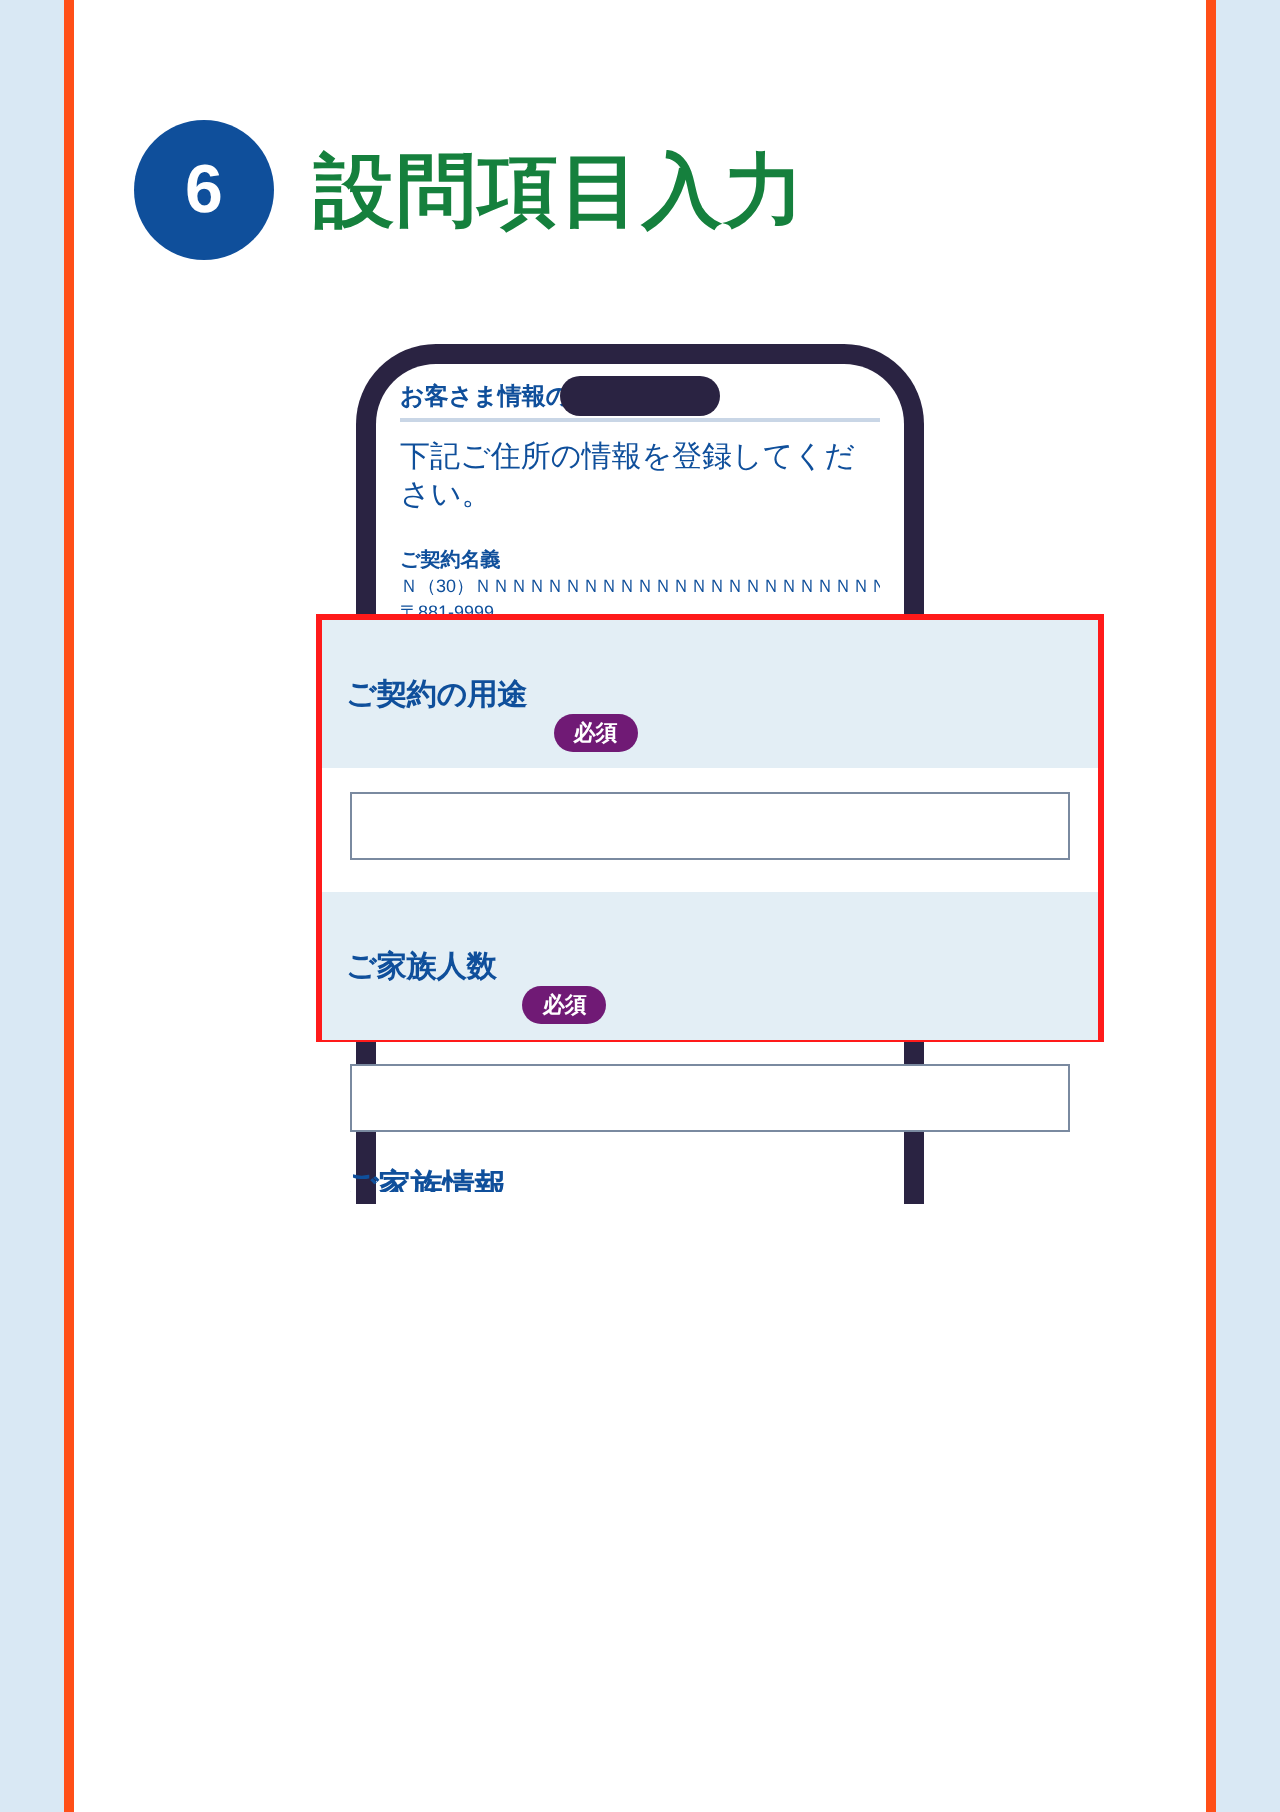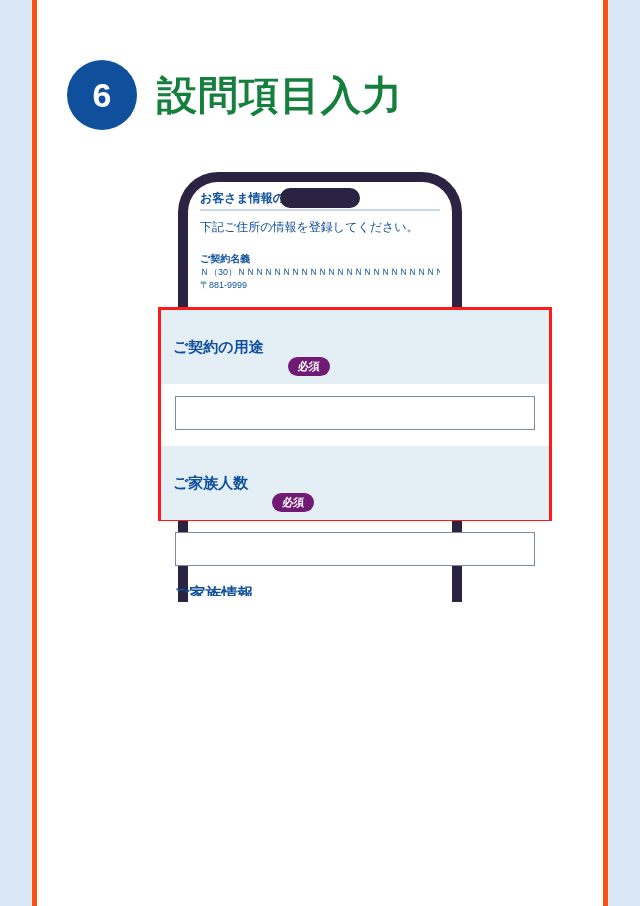--- a/index.html
+++ b/index.html
@@ -110,21 +110,21 @@
     font-weight: 700;
     color: #0f4f9b;
     margin-bottom: 2px;
   }
   .scr-hr {
     border: none;
     border-top: 2px solid #c9d6e6;
     margin: 2px 0 8px 0;
   }
   .scr-sub {
-    font-size: 12px;
+    font-size: 15px;
     color: #0f4f9b;
     margin-bottom: 8px;
   }
   .scr-label {
     font-size: 10px;
     font-weight: 700;
     color: #0f4f9b;
     margin-top: 16px;
   }
   .scr-val {
@@ -146,21 +146,21 @@
     z-index: 5;
   }
   .hl-section {
     padding: 0;
   }
   .hl-head {
     background: #e3eef5;
     padding: 8px 12px;
     display: flex;
     align-items: center;
-    gap: 24px;
+    gap: 13px;
   }
   .hl-head-label {
     font-size: 15px;
     font-weight: 700;
     color: #0f4f9b;
   }
   .req-pill {
     background: #701a75;
     color: #fff;
     font-size: 11px;

